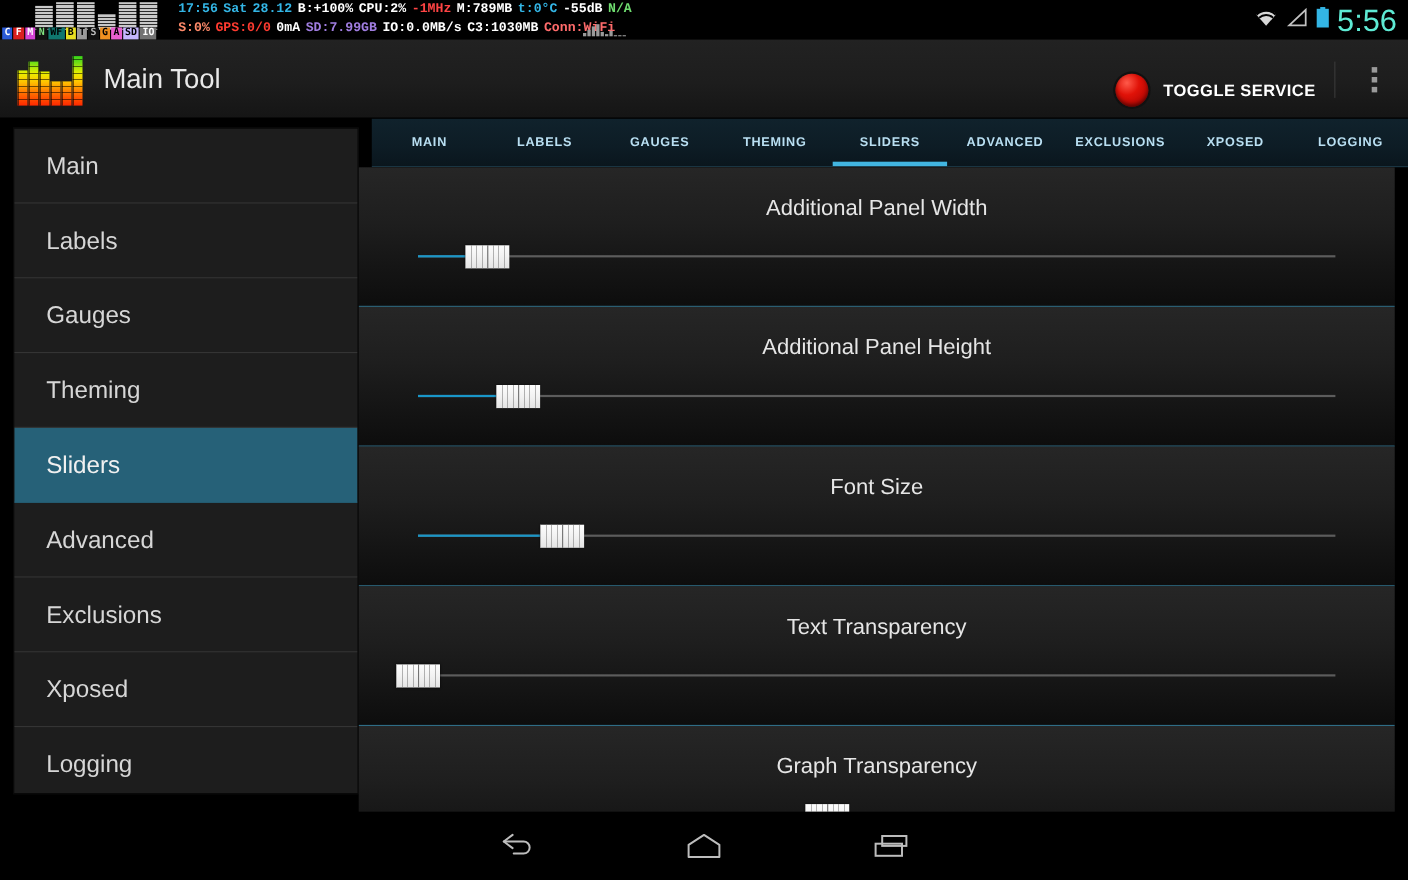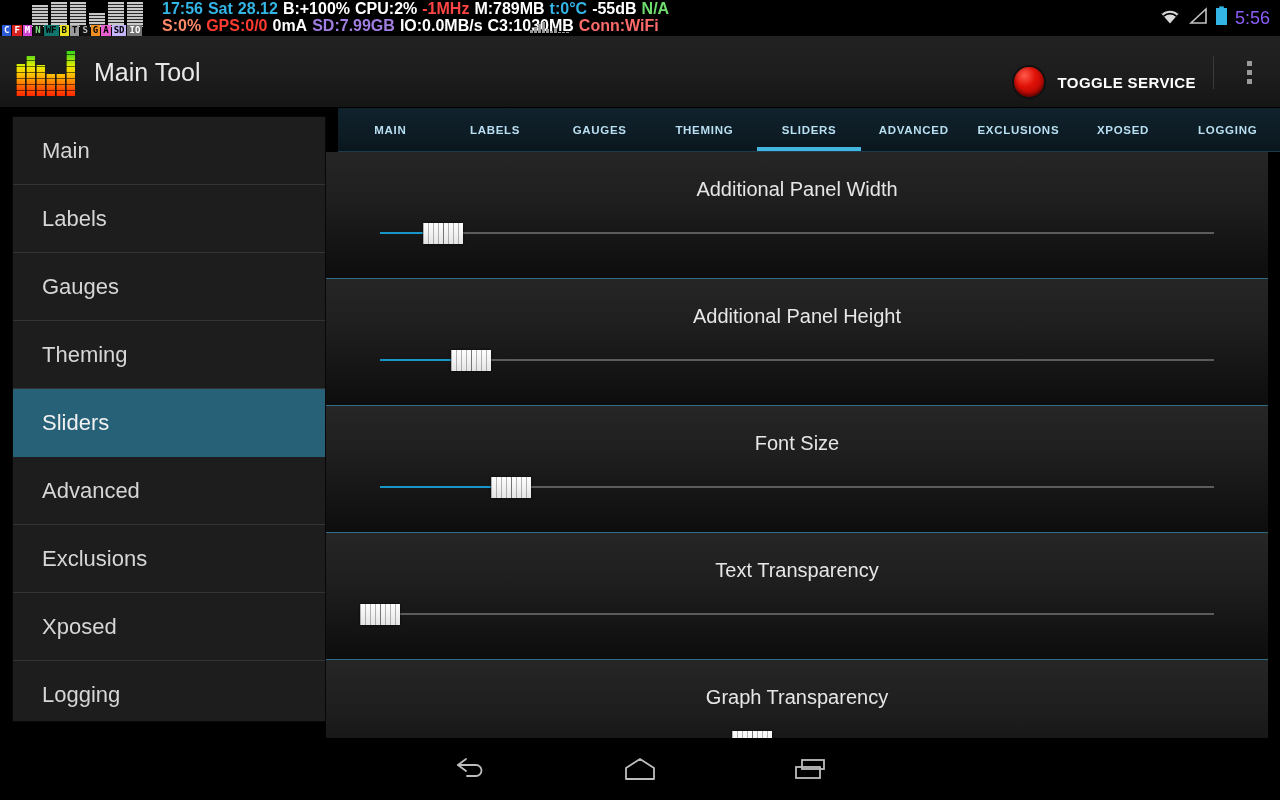--- a/index.html
+++ b/index.html
@@ -24,33 +24,33 @@
   }
   .sb-badges { position:absolute; left:2px; top:24px; height:12px;
     display:flex; gap:1px; align-items:center; }
   .sb-badge {
     font-family:"DejaVu Sans Mono", monospace;
     font-size:9px; line-height:11px; font-weight:bold;
     padding:0 2px; height:11px; color:#000;
   }
   .sb-text { position:absolute; left:162px; top:0px; }
   .sb-line {
-    font-family:Liberation Sans, sans-serif;
-    font-size:16px; font-weight:bold; line-height:17px;
+    font-family:Liberation Mono, monospace;
+    font-size:12px; font-weight:bold; line-height:17px;
     white-space:nowrap; letter-spacing:0px;
   }
   .sb-line span { margin-right:5px; }
   .sb-graph { position:absolute; left:530px; top:16px; width:42px; height:19px; }
   .sb-gbar { position:absolute; bottom:2px; width:3px; background:#9a9a9a; }
 
   #sb-right {
     position:absolute; right:10px; top:0; height:36px;
     display:flex; align-items:center; gap:7px;
   }
-  .sb-clock { color:#8b5cf6; font-size:18px; line-height:21px; }
+  .sb-clock { color:#5eead4; font-size:28px; line-height:21px; }
 
   
   #actionbar {
     position:absolute; left:0; top:36px; width:1280px; height:72px;
     background:linear-gradient(to bottom,#222222 0%,#1d1d1d 55%,#151515 100%);
     border-bottom:1px solid #000;
   }
   #logo { position:absolute; left:16px; top:12px; width:64px; height:48px; }
   .eq-col { position:absolute; bottom:0; width:9px;
     background-image:

